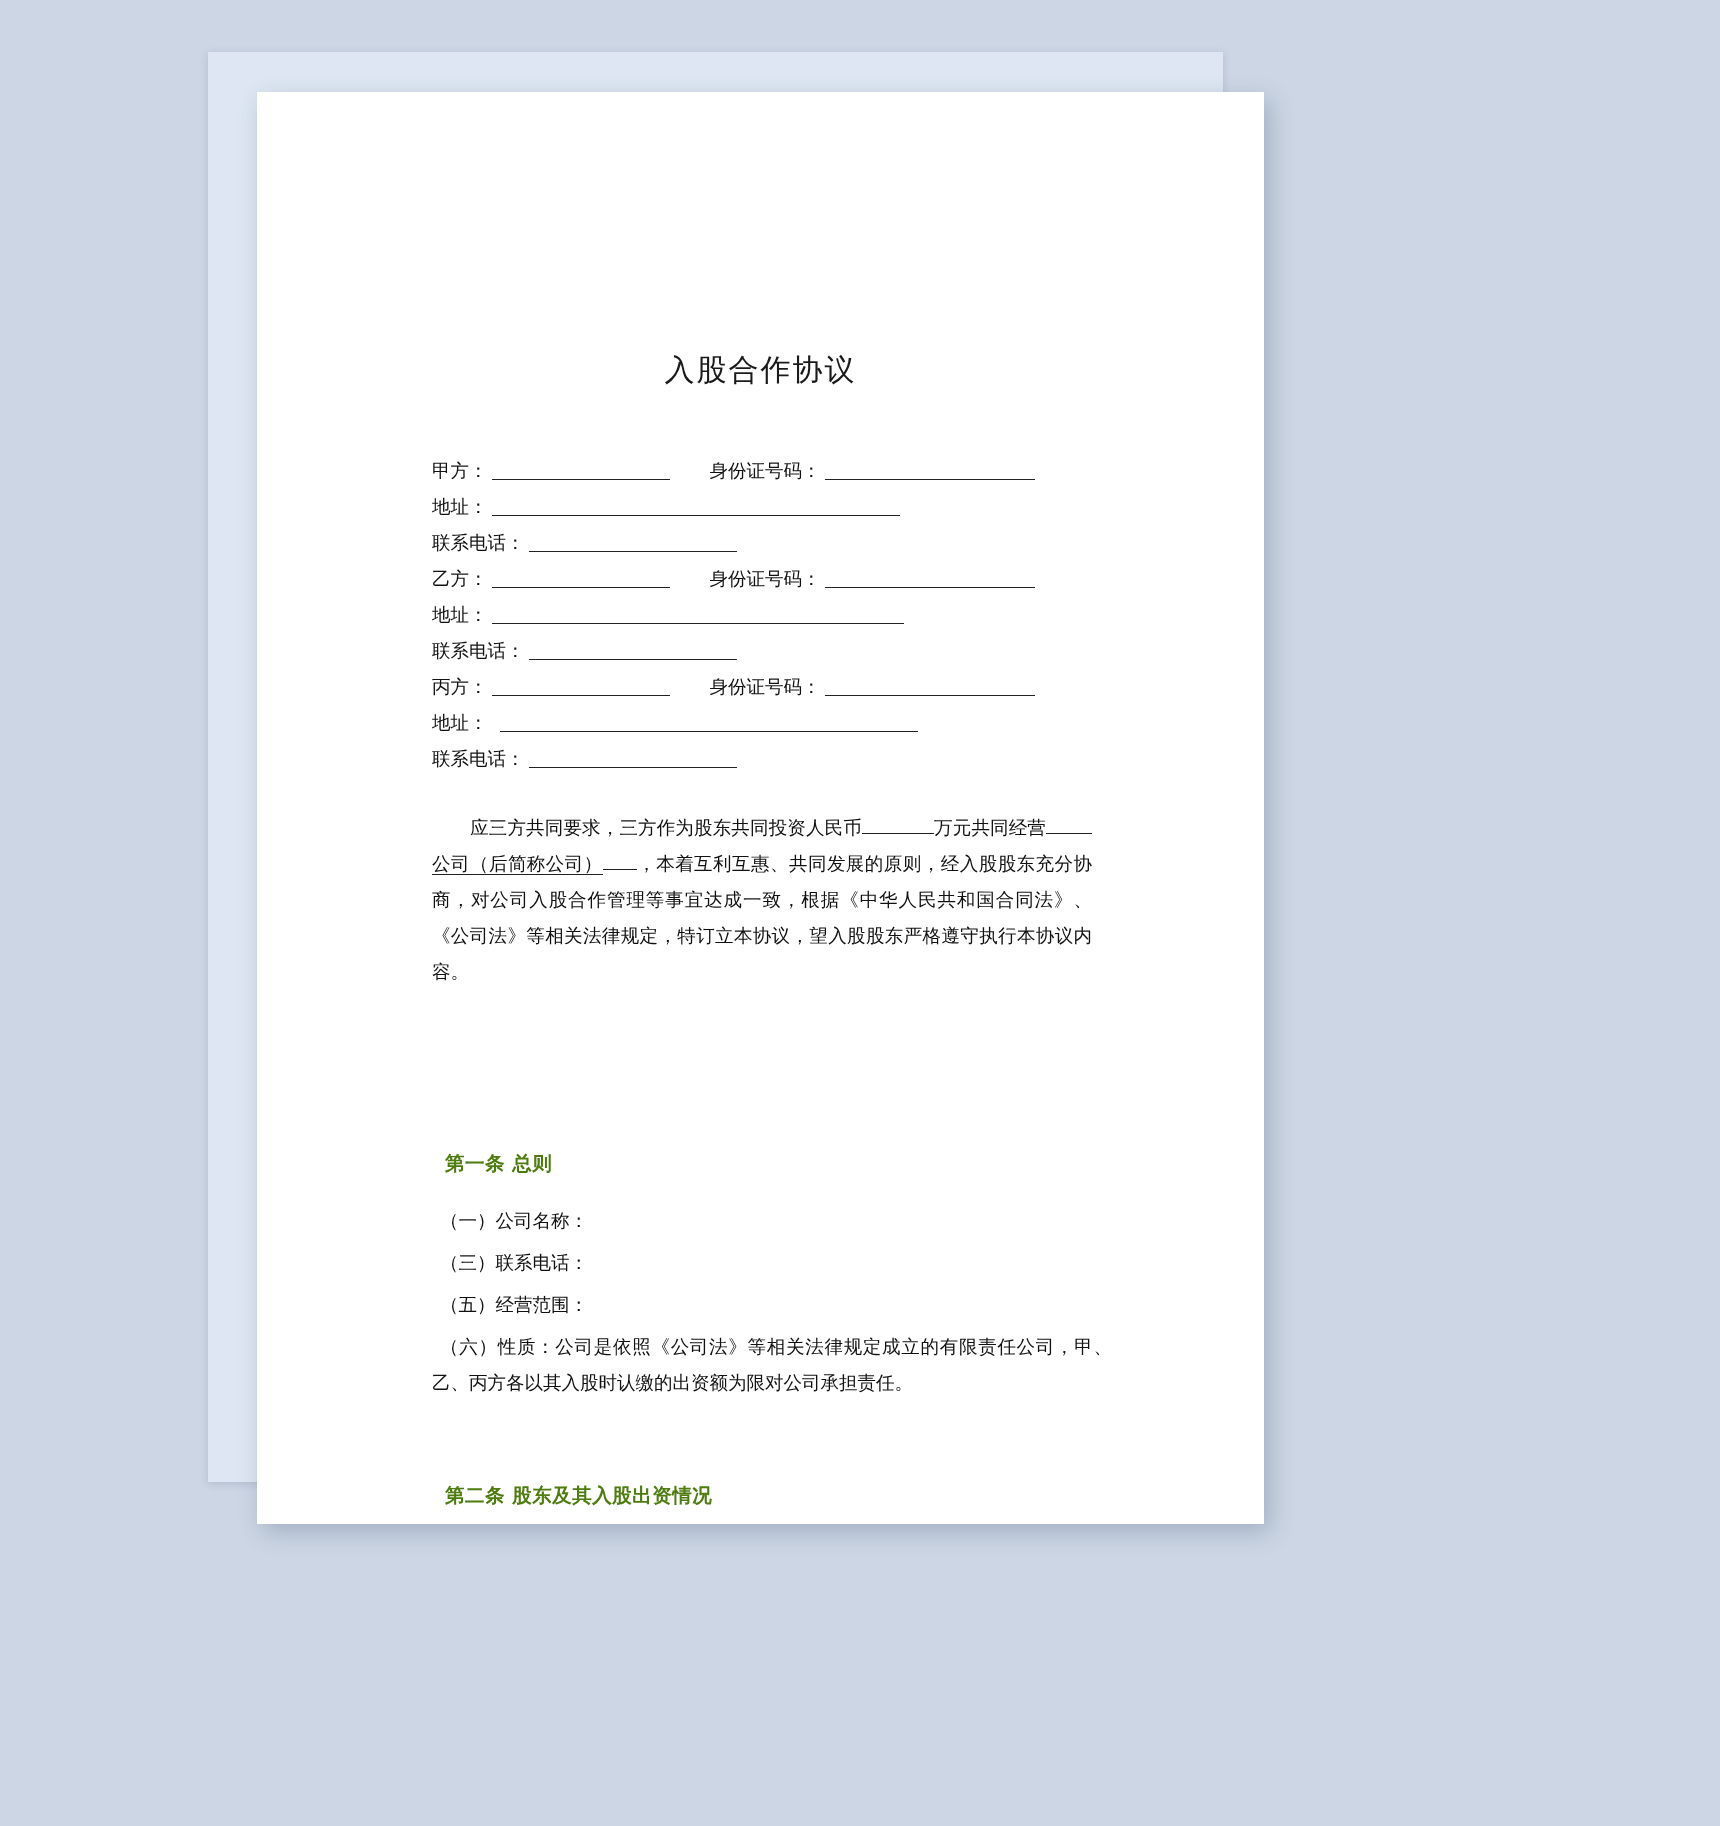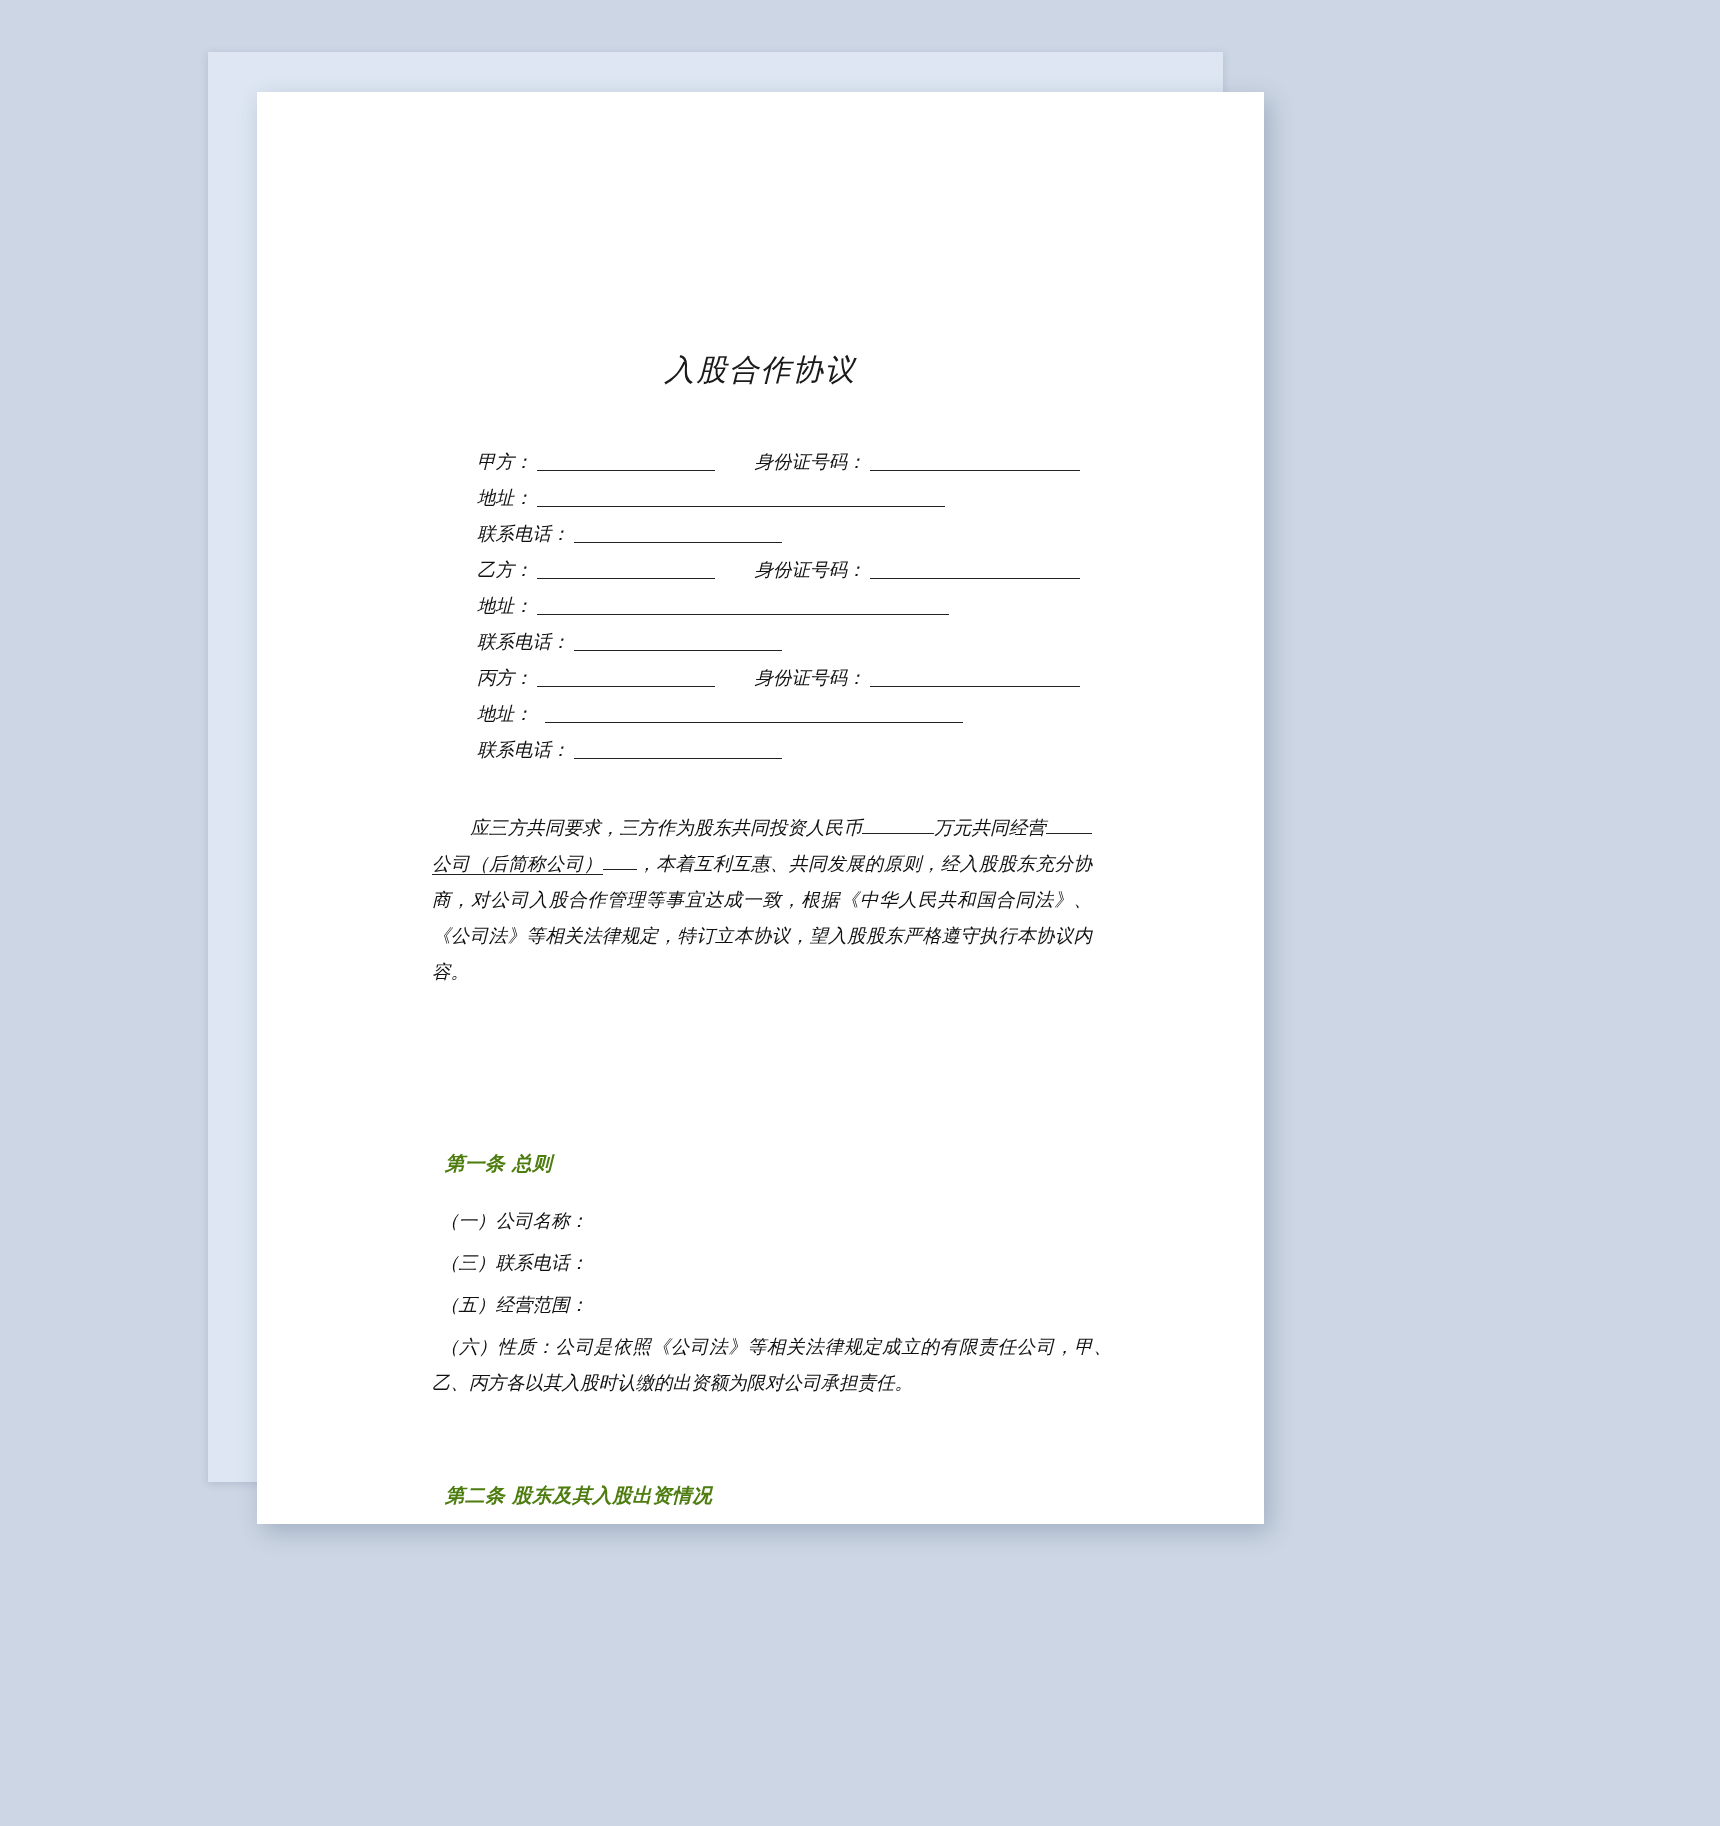--- a/index.html
+++ b/index.html
@@ -37,21 +37,20 @@
   }
 
   .page-inner {
     position: absolute;
     left: 0;
     top: 0;
     width: 100%;
     height: 100%;
     box-sizing: border-box;
     padding: 0 0 0 0;
-    font-style: italic;
   }
 
   
   .doc-title {
     position: absolute;
     top: 258px;
     left: 0;
     width: 100%;
     text-align: center;
     font-size: 30px;
@@ -67,24 +66,23 @@
     top: 352px;
     left: 175px;
     width: 800px;
     font-size: 18.5px;
     color: #111;
     line-height: 1.0;
   }
 
   .party-row {
     display: flex;
-    align-items: center;
+    align-items: flex-end;
     height: 36px;
     white-space: nowrap;
-    margin-left: 45px;
   }
 
   .lbl {
     flex: 0 0 auto;
     font-size: 18.5px;
     color: #111;
   }
 
   .blank {
     display: inline-block;

